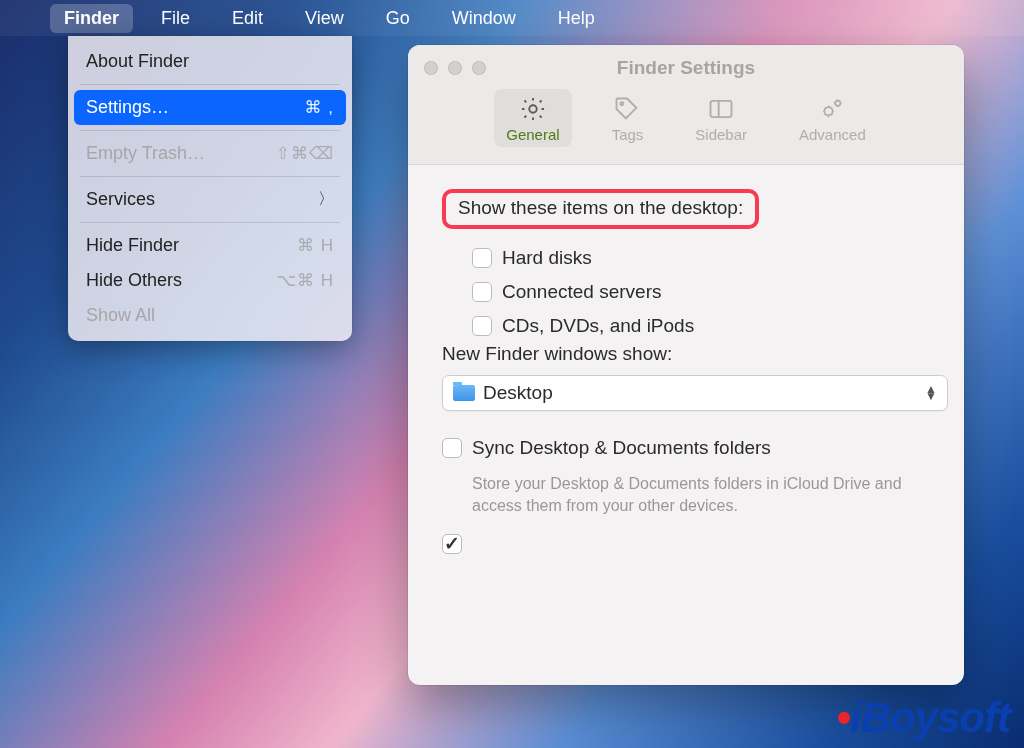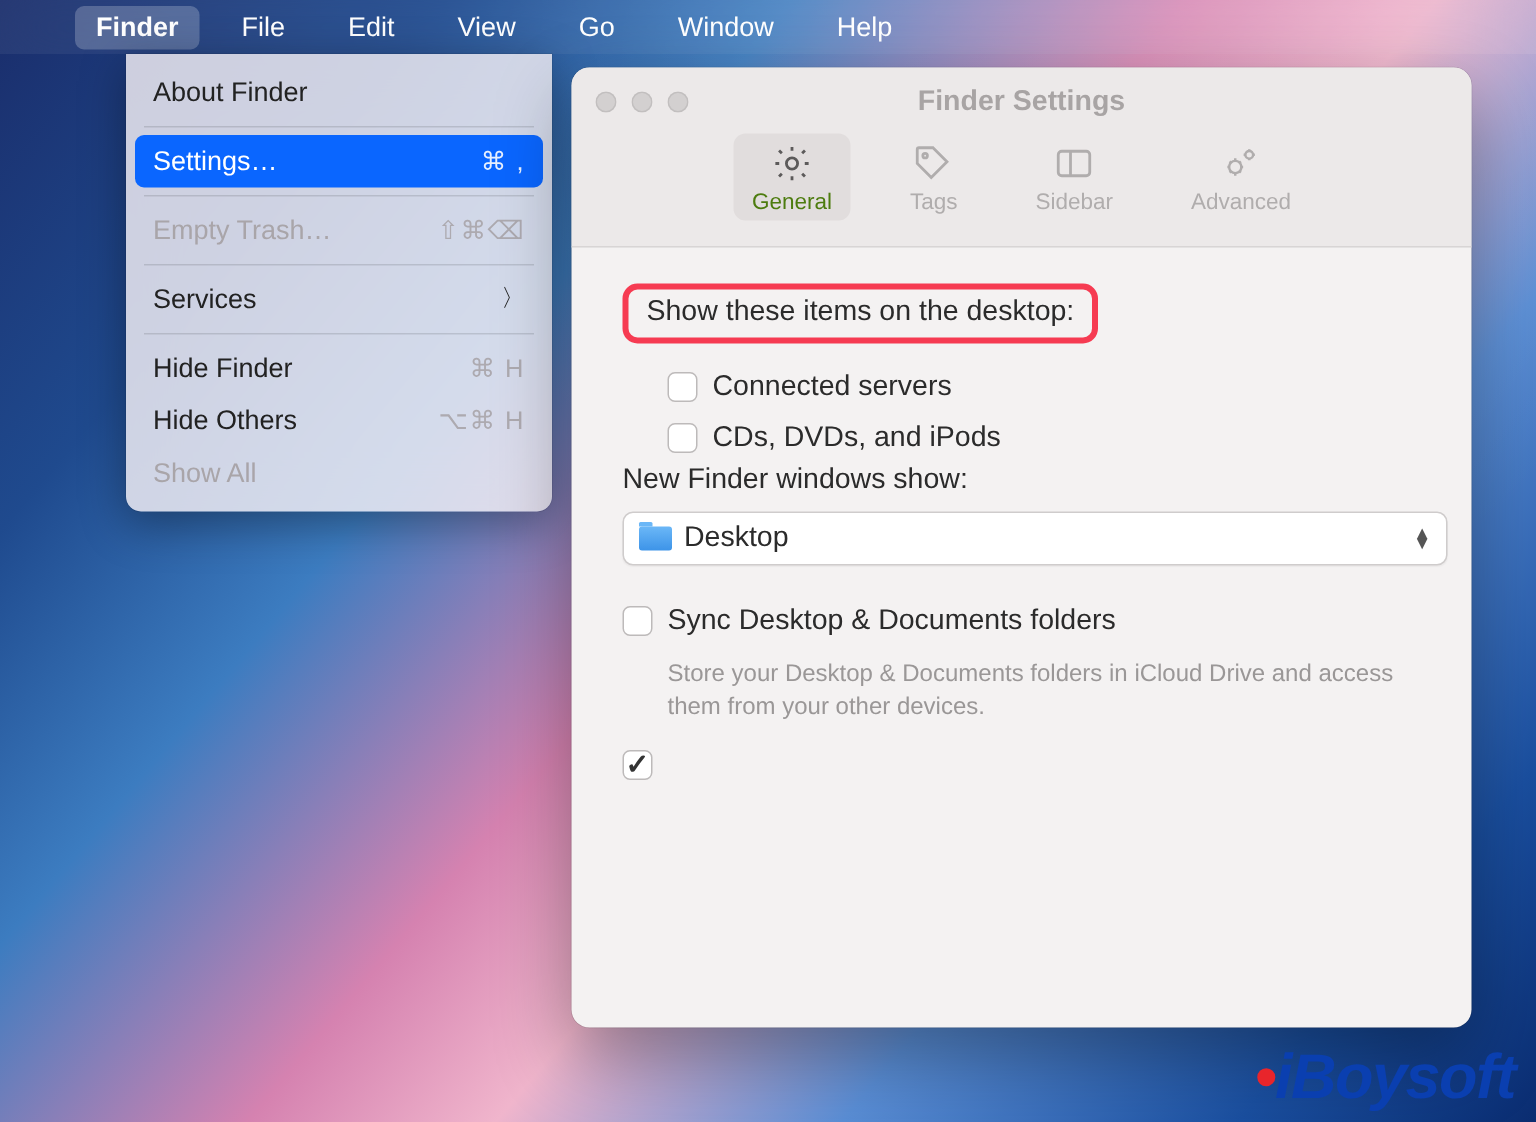--- a/index.html
+++ b/index.html
@@ -8,29 +8,29 @@
 }
 .wallpaper { position: absolute; inset: 0; background:
   radial-gradient(ellipse at 70% 10%, rgba(255,255,255,0.15) 0%, transparent 40%),
   linear-gradient(130deg, #1a2d6b 0%, #1f4a8e 18%, #3c7cc0 32%, #d582b0 48%, #f0b5cc 58%, #5a8ed6 72%, #1a4fa0 88%, #0a2c70 100%);
 }
 .menubar { position: absolute; top: 0; left: 0; right: 0; height: 36px; display: flex; align-items: center; padding: 0 18px; gap: 14px;
   background: rgba(255,255,255,0.06); backdrop-filter: blur(20px); color: #fff; font-size: 18px; font-weight: 400; }
 .menubar .apple { font-size: 21px; margin-right: 18px; }
 .menubar .mitem { padding: 4px 14px; border-radius: 4px; cursor: default; }
 .menubar .mitem.active { font-weight: 700; background: rgba(255,255,255,0.22); border-radius: 6px; }
-.dropdown { position: absolute; top: 36px; left: 84px; width: 284px; border-radius: 0 0 10px 10px; padding: 8px 0 8px 0;
+.dropdown { position: absolute; top: 36px; left: 68px; width: 284px; border-radius: 0 0 10px 10px; padding: 8px 0 8px 0;
   background: rgba(245,240,245,0.82); backdrop-filter: blur(18px); box-shadow: 0 8px 30px rgba(0,0,0,0.35), 0 0 0 0.5px rgba(0,0,0,0.1); }
 .dropdown .row { display: flex; align-items: center; justify-content: space-between; padding: 7px 18px; font-size: 18px; color: #222; }
 .dropdown .row.highlight { background: #0a66ff; color: #fff; border-radius: 6px; margin: 0 6px; padding: 7px 12px; }
 .dropdown .row.disabled { color: #a9a5a9; }
 .dropdown .sep { height: 1px; background: rgba(0,0,0,0.12); margin: 5px 12px; }
 .dropdown .shortcut { font-size: 17px; letter-spacing: 1px; opacity: 0.9; }
 .dropdown .chev { font-size: 16px; }
-.window { position: absolute; top: 45px; left: 381px; width: 600px; height: 640px; background: #f4f2f2; border-radius: 12px;
+.window { position: absolute; top: 45px; left: 408px; width: 556px; height: 640px; background: #f4f2f2; border-radius: 12px;
   box-shadow: 0 20px 50px rgba(0,0,0,0.35), 0 0 0 0.5px rgba(0,0,0,0.15); overflow: hidden; }
 .titlebar { height: 120px; background: #ece9e9; border-bottom: 1px solid #d8d5d5; }
 .traffic { position: absolute; top: 16px; left: 16px; display: flex; gap: 10px; }
 .traffic .dot { width: 14px; height: 14px; border-radius: 50%; background: #d3d0d0; border: 0.5px solid rgba(0,0,0,0.08); }
 .wtitle { text-align: center; font-size: 19px; font-weight: 700; color: #a8a4a4; padding-top: 12px; }
 .tabs { display: flex; justify-content: center; gap: 28px; margin-top: 10px; }
 .tab { display: flex; flex-direction: column; align-items: center; gap: 3px; padding: 6px 12px 4px; border-radius: 8px; color: #b0adad; font-size: 15px; }
 .tab.active { background: #e1dddd; color: #4d7c0f; }
 .tab .ticon { width: 28px; height: 28px; display: flex; align-items: center; justify-content: center; }
 .content { padding: 24px 16px 20px 34px; font-size: 19px; color: #2b2b2b; }
@@ -148,20 +148,24 @@
     </div>
   </div>
 
   <div class="content">
     <div class="highlight-box">
       <span>Show these items on the desktop:</span>
     </div>
 
     <div class="check-row">
       <div class="checkbox"></div>
+      <span>Hard disks</span>
+    </div>
+    <div class="check-row">
+      <div class="checkbox"></div>
       <span>Connected servers</span>
     </div>
     <div class="check-row">
       <div class="checkbox"></div>
       <span>CDs, DVDs, and iPods</span>
     </div>
 
     <div class="section-label">New Finder windows show:</div>
     <div class="select">
       <span class="folder-icon"></span>

